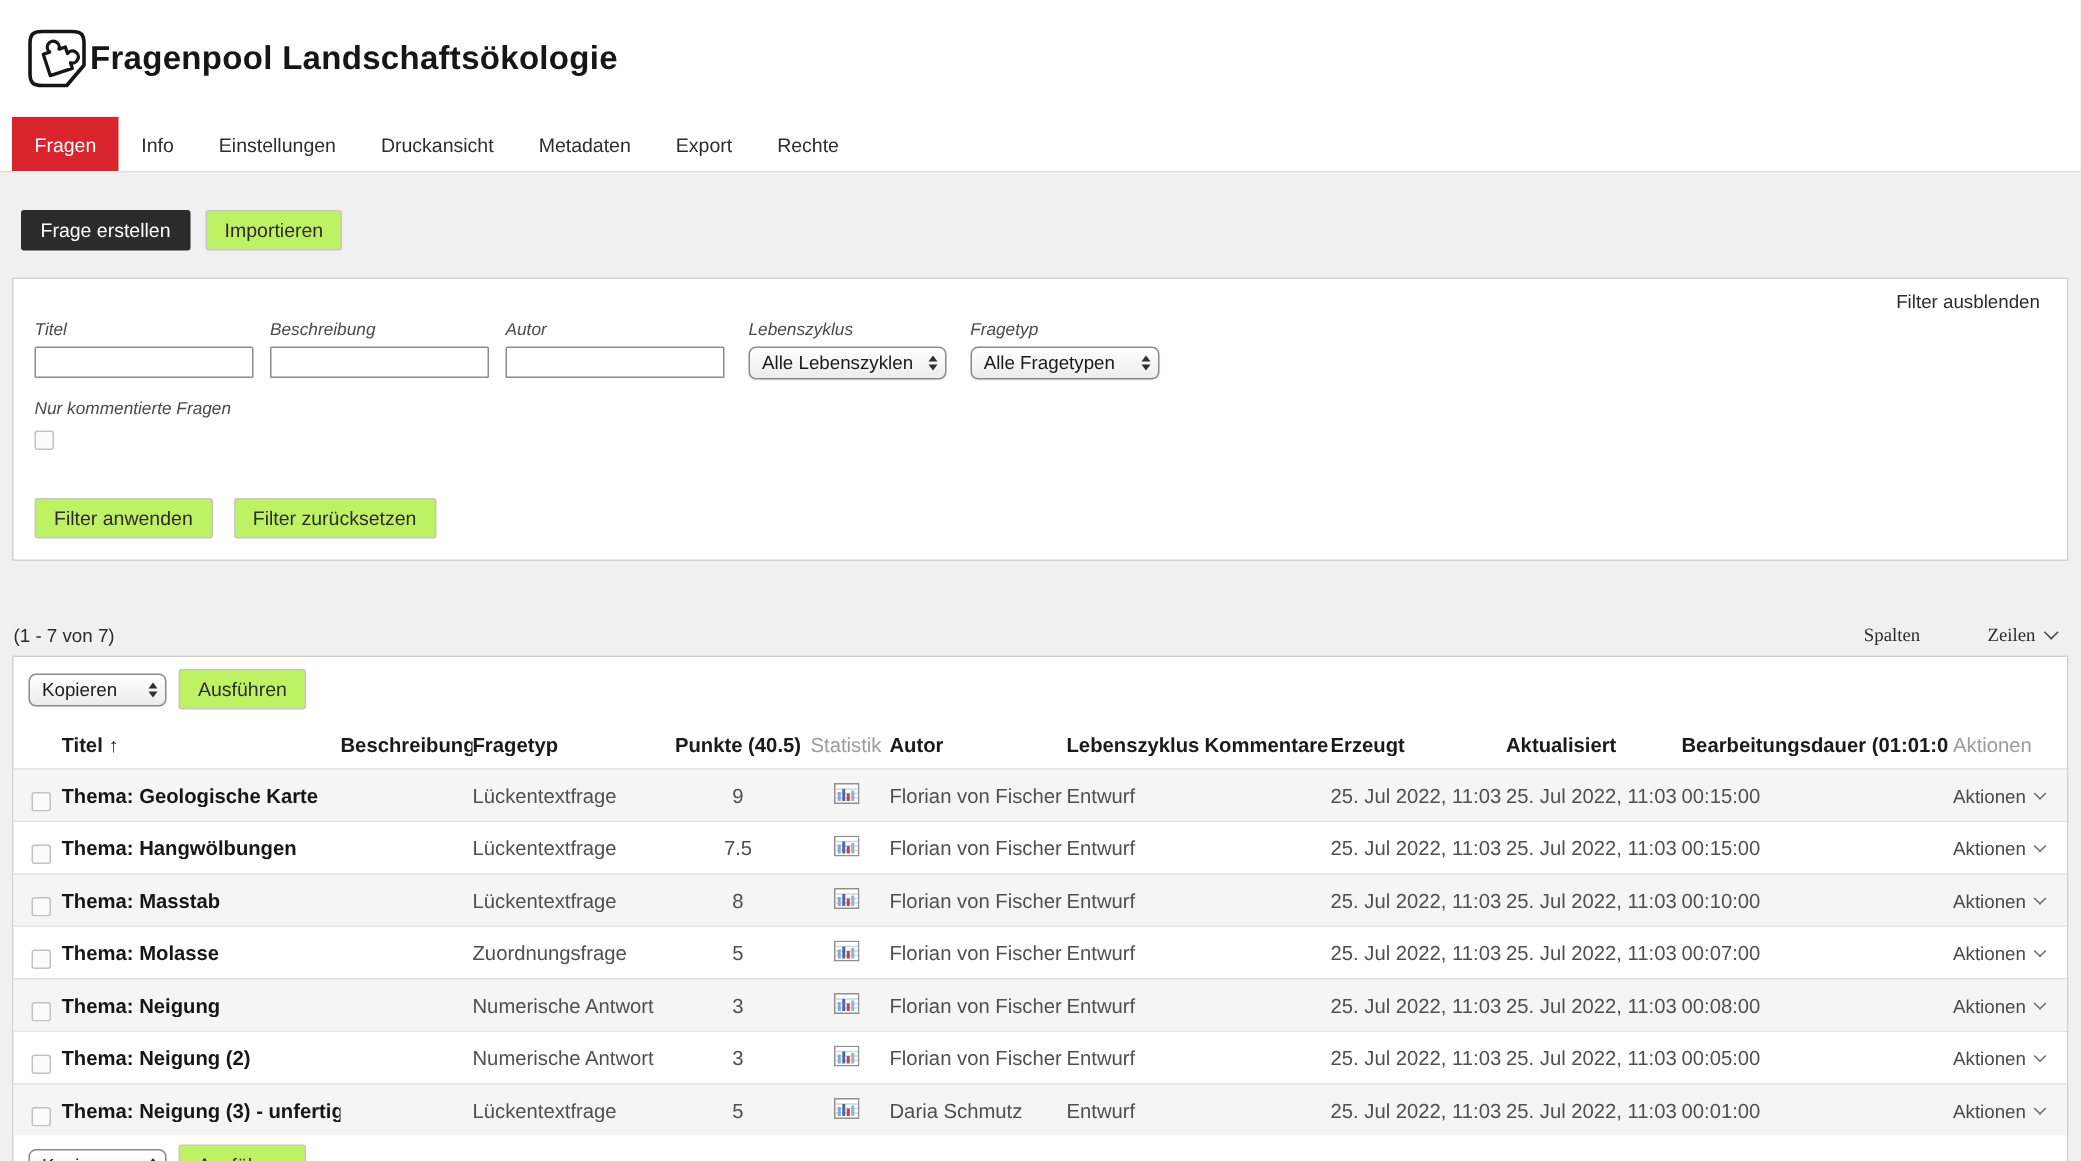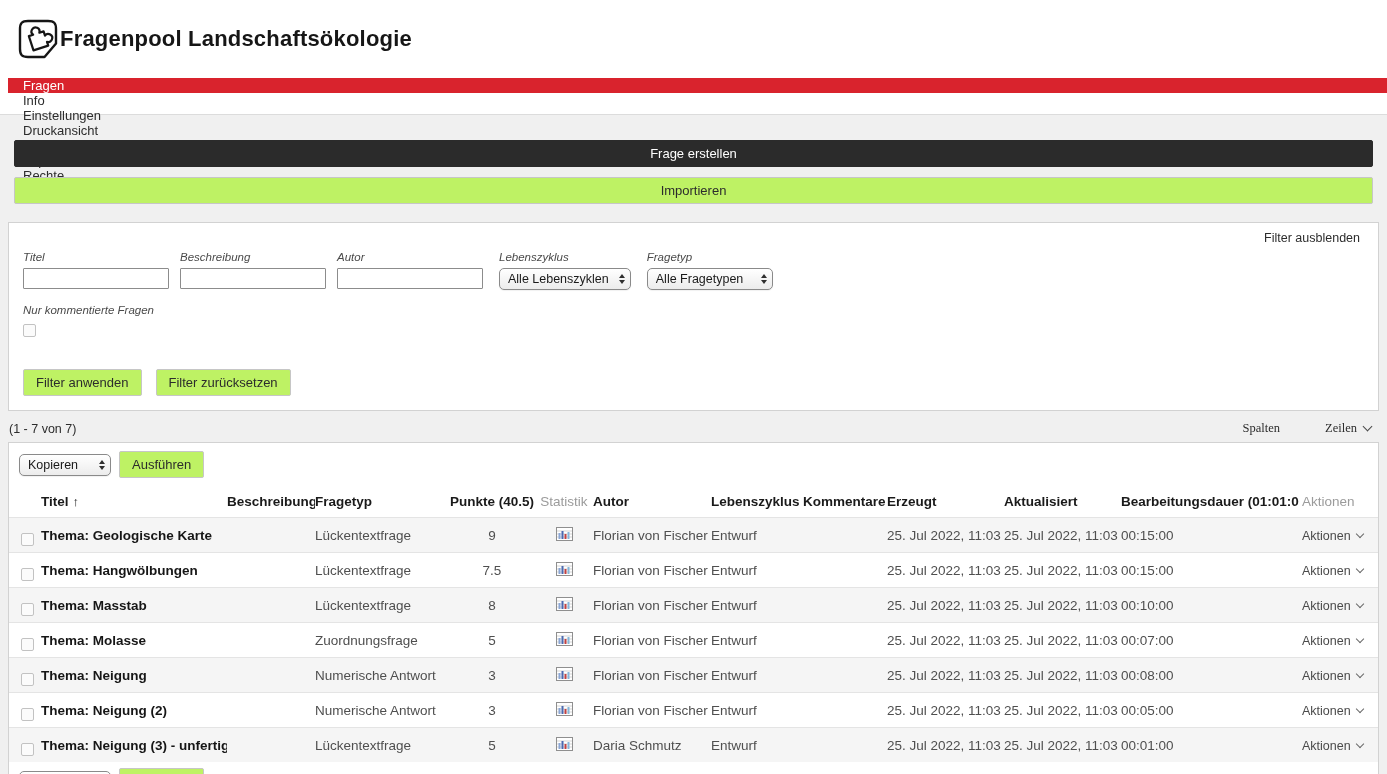--- a/index.html
+++ b/index.html
@@ -8,26 +8,26 @@
     font-family: "Liberation Sans", "DejaVu Sans", sans-serif;
     background:#f0f0f0; color:#2c2c2c; overflow:hidden; font-size:13px;
   }
 
   
   .page-header { background:#fff; height:78px; display:flex; align-items:center; padding-left:16px; }
   .app-icon { width:44px; height:44px; flex:0 0 auto; }
   .page-title { font-size:22px; font-weight:700; color:#161616; letter-spacing:.2px; }
 
   
-  .tabbar { background:#fff; display:flex; padding-left:8px; height:37px; border-bottom:1px solid #dcdcdc;flex-direction:column; }
+  .tabbar { background:#fff; display:flex; padding-left:8px; height:37px; border-bottom:1px solid #dcdcdc; }
   .tab { display:flex; align-items:center; padding:0 15px; font-size:13px; color:#2c2c2c; cursor:pointer; }
   .tab.active { background:#d9232d; color:#fff; }
 
   
-  .toolbar { padding:25px 14px 18px 14px; display:flex; gap:10px;flex-direction:column; }
+  .toolbar { padding:25px 14px 18px 14px; display:flex; gap:10px; }
   .btn { background:#bef264; border:1px solid #c6c6c6; border-radius:2px; padding:5px 12px; font-size:13px; color:#2c2c2c; font-family:inherit; cursor:pointer; }
   .btn-dark { background:#2b2b2b; border:1px solid #2b2b2b; color:#fff; }
 
   
   .panel { margin:0 8px; background:#fff; border:1px solid #d2d2d2; }
   .filter-panel { position:relative; padding:10px 14px 14px 14px; }
   .filter-hide { position:absolute; top:8px; right:18px; font-size:12.5px; color:#2c2c2c; cursor:pointer; }
   .filter-fields { display:flex; gap:11px; margin-top:18px; }
   .ffield { display:flex; flex-direction:column; }
   .ffield .flabel { font-style:italic; font-size:11.5px; color:#4a4a4a; margin-bottom:5px; }
@@ -42,21 +42,21 @@
   .spinner i { width:0; height:0; border-left:3.5px solid transparent; border-right:3.5px solid transparent; display:block; }
   .spinner .up   { border-bottom:4px solid #2f2f2f; }
   .spinner .down { border-top:4px solid #2f2f2f; }
 
   .commented { margin-top:14px; }
   .commented .flabel { font-style:italic; font-size:11.5px; color:#4a4a4a; }
   .checkbox { appearance:none; -webkit-appearance:none; width:13px; height:13px; border:1px solid #c2c2c2; border-radius:2px; background:#fbfbfb; display:inline-block; vertical-align:middle; margin-top:8px; }
   .filter-buttons { margin-top:32px; display:flex; gap:14px; }
 
   
-  .range-row { display:flex; justify-content:space-between; align-items:center; padding:10px 16px 6px 9px; font-size:12.5px; color:#2c2c2c; }
+  .range-row { display:flex; justify-content:space-between; align-items:center; padding:10px 16px 6px 9px; font-size:12.5px; color:#2c2c2c;margin-top:32px; }
   .view-controls { display:flex; gap:45px; align-items:center;font-family:Liberation Serif, serif; }
   .view-link { cursor:pointer; display:inline-flex; align-items:center; }
   .chev { display:inline-block; width:7px; height:7px; border-right:1.4px solid #4a4a4a; border-bottom:1.4px solid #4a4a4a; transform:rotate(45deg); margin-left:7px; margin-top:-4px; }
 
   
   .table-panel { margin-bottom:0; }
   .bulk-row { padding:8px 10px 7px 10px; display:flex; gap:8px; align-items:center; }
 
   .t-grid { display:grid; grid-template-columns:32px 186px 88px 134px 86px 58px 118px 92px 84px 117px 117px 178px 1fr; align-items:center; }
   .t-head { font-size:13.5px; font-weight:700; color:#1a1a1a; padding:9px 0 8px 0; }

